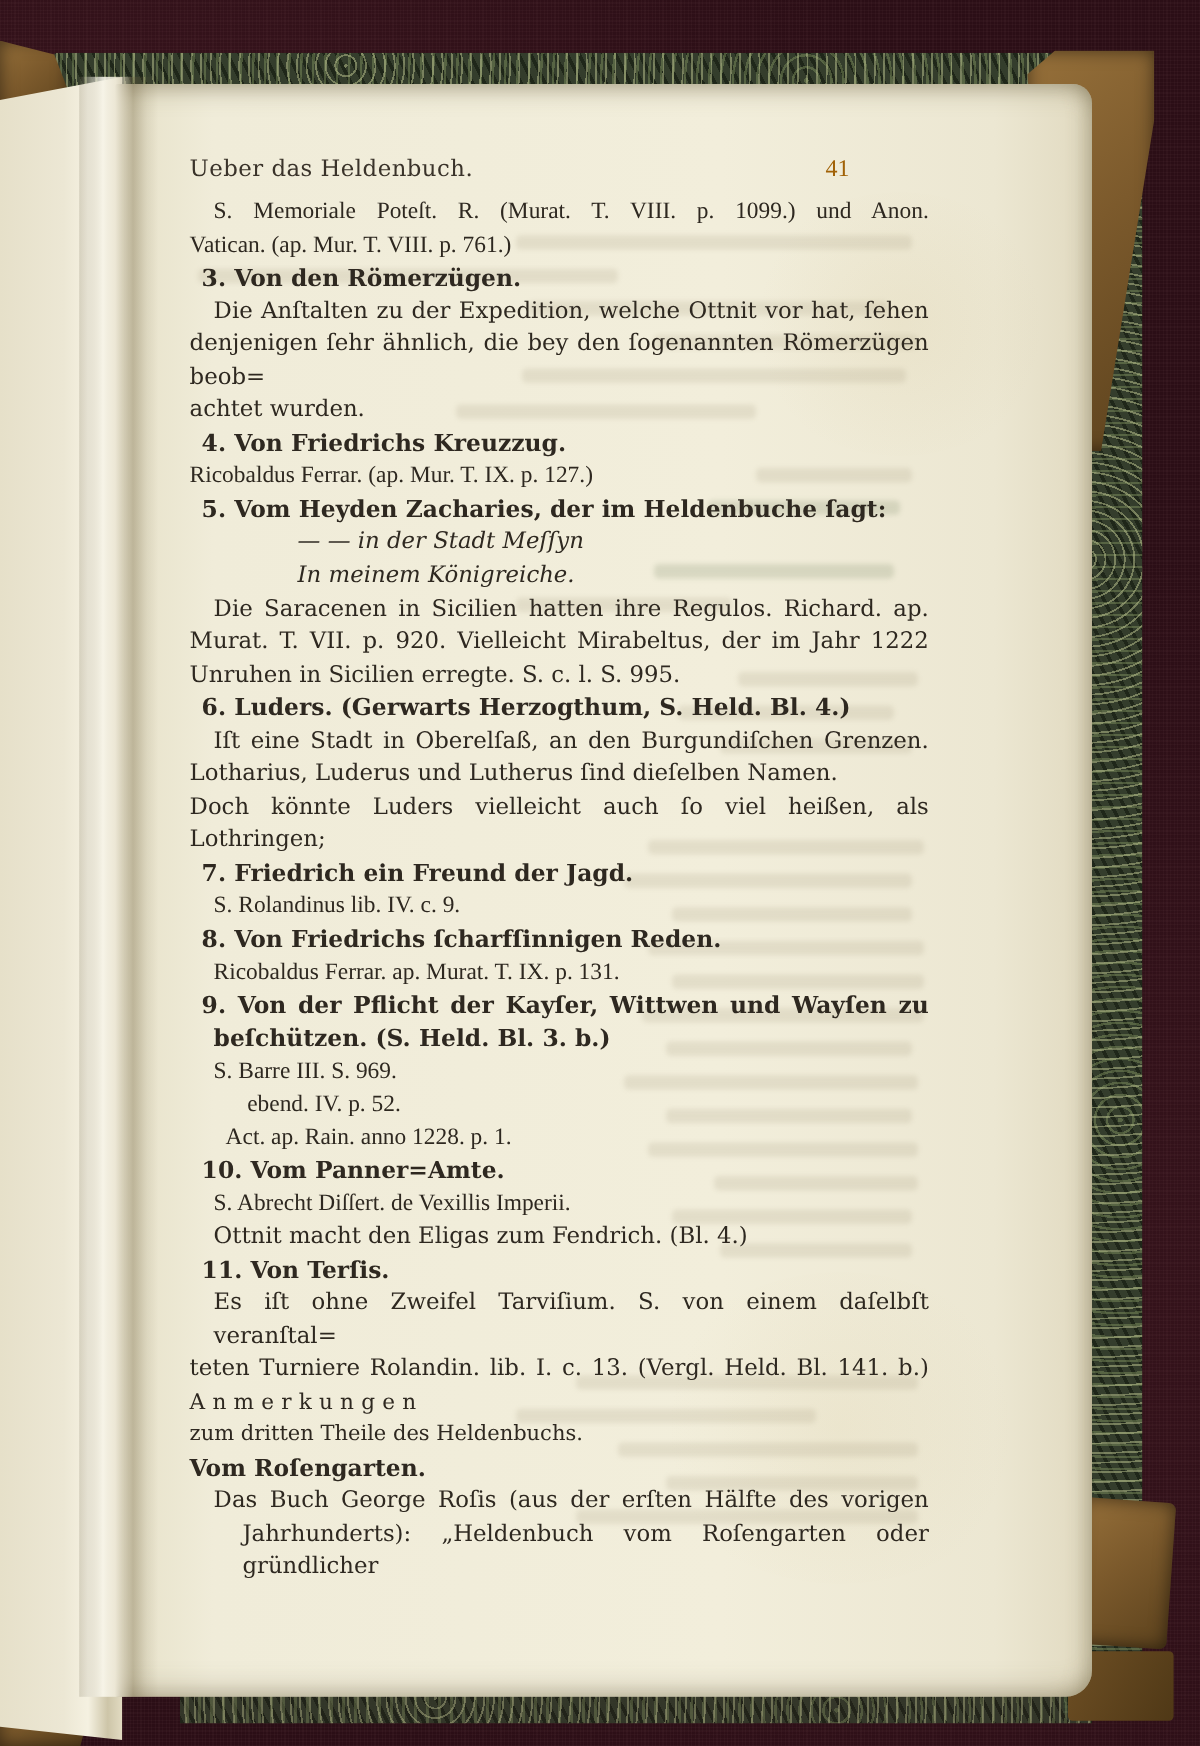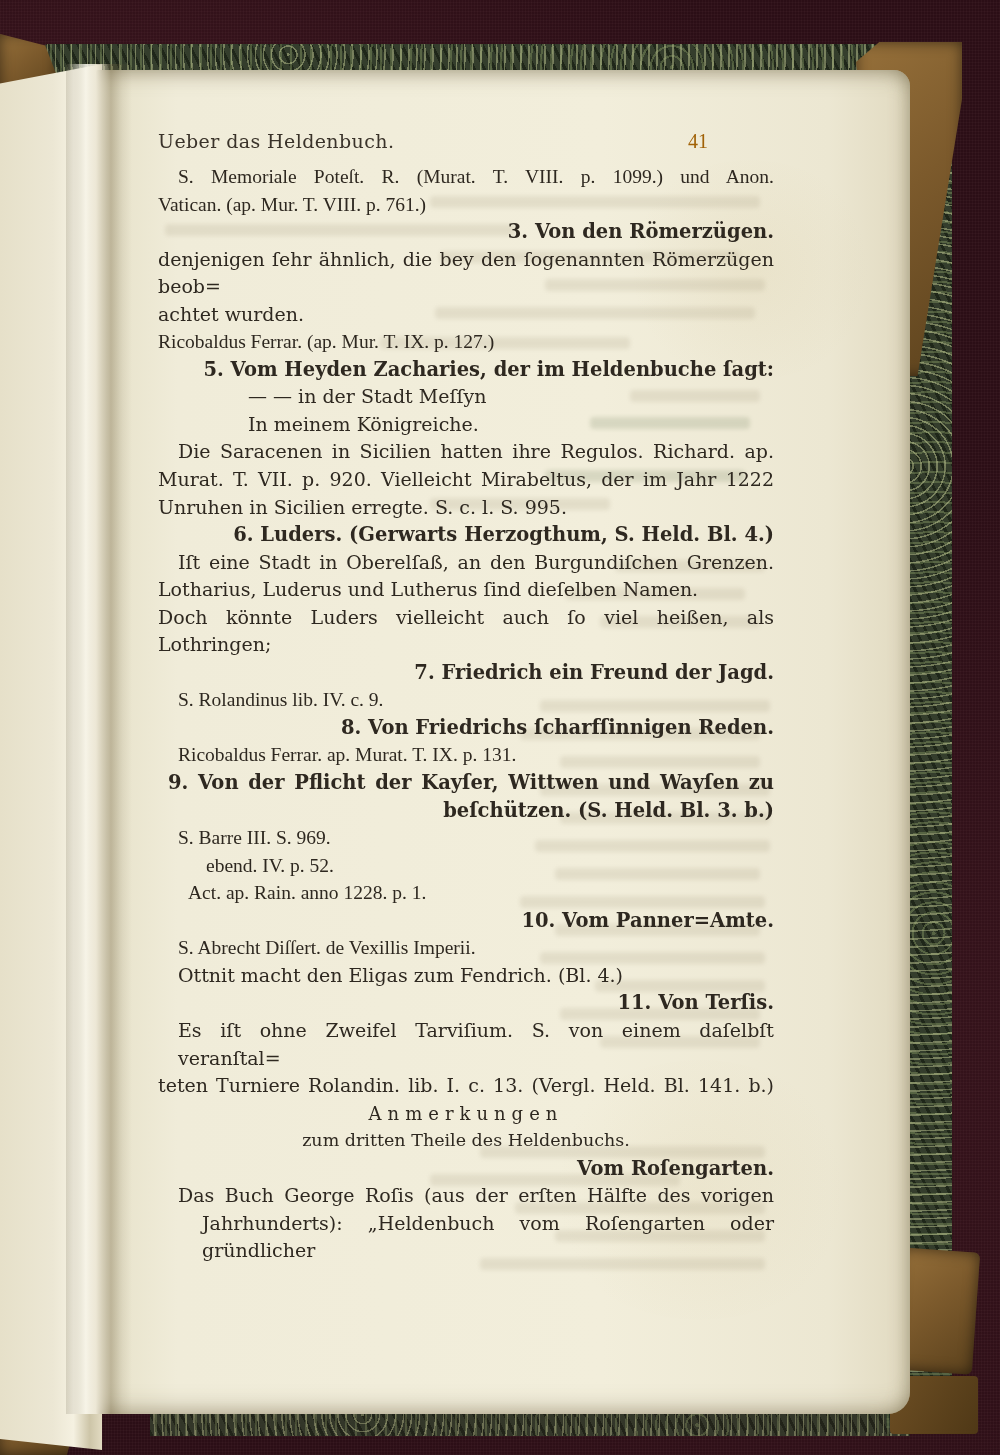--- a/index.html
+++ b/index.html
@@ -56,29 +56,29 @@
   
   .running-header{position:absolute;left:158px;top:130px;width:616px;height:28px;
     color:#3a332a;}
   .running-title{display:block;text-align:left;font-size:19px;letter-spacing:.4px;}
   .page-number{position:absolute;right:66px;top:0;font-family:"Liberation Serif",serif;
     font-size:20px;color:#a16207;}
   .textblock{position:absolute;left:158px;top:163px;width:616px;color:#2e2820;font-size:19px;}
   .line{line-height:27.55px;white-space:normal;}
   .de{font-family:"DejaVu Serif",serif;}
   .lat{font-family:"Liberation Serif",serif;font-size:19.5px;}
-  .head{font-weight:bold;font-size:19.5px;text-align:right;}
+  .head{font-weight:bold;font-size:19.5px;}
   .fill{text-align:justify;text-align-last:justify;}
   .par{padding-left:20px;}
   .num{padding-left:10px;}
-  .q{padding-left:90px;}
+  .q{padding-left:90px;font-style:italic;}
   .deep{padding-left:48px;}
   .med{padding-left:30px;}
   .deep44{padding-left:44px;}
-  .center{text-align:center;}
+  .center{text-align:left;}
   .sp{letter-spacing:6px;font-size:18px;}
   .smtxt{font-size:17.5px;}
 </style>
 </head>
 <body>
 
 <div class="backdrop"></div>
 
 <div class="board-top marble"></div>
 <div class="board-right marble"></div>
@@ -130,22 +130,24 @@
 
 <div class="running-header">
   <span class="running-title">Ueber das Heldenbuch.</span>
   <span class="page-number">41</span>
 </div>
 
 <div class="textblock">
   <div class="line lat par fill">S. Memoriale Poteſt. R. (Murat. T. VIII. p. 1099.) und Anon.</div>
   <div class="line lat">Vatican. (ap. Mur. T. VIII. p. 761.)</div>
   <div class="line de head num">3. Von den Römerzügen.</div>
+  <div class="line de par fill">Die Anſtalten zu der Expedition, welche Ottnit vor hat, ſehen</div>
   <div class="line de fill">denjenigen ſehr ähnlich, die bey den ſogenannten Römerzügen beob=</div>
   <div class="line de">achtet wurden.</div>
+  <div class="line de head num">4. Von Friedrichs Kreuzzug.</div>
   <div class="line lat">Ricobaldus Ferrar. (ap. Mur. T. IX. p. 127.)</div>
   <div class="line de head num">5. Vom Heyden Zacharies, der im Heldenbuche ſagt:</div>
   <div class="line de q">— — in der Stadt Meſſyn</div>
   <div class="line de q">In meinem Königreiche.</div>
   <div class="line de par fill">Die Saracenen in Sicilien hatten ihre Regulos. Richard. ap.</div>
   <div class="line de fill">Murat. T. VII. p. 920. Vielleicht Mirabeltus, der im Jahr 1222</div>
   <div class="line de">Unruhen in Sicilien erregte. S. c. l. S. 995.</div>
   <div class="line de head num">6. Luders. (Gerwarts Herzogthum, S. Held. Bl. 4.)</div>
   <div class="line de par fill">Iſt eine Stadt in Oberelſaß, an den Burgundiſchen Grenzen.</div>
   <div class="line de">Lotharius, Luderus und Lutherus ſind dieſelben Namen.</div>

